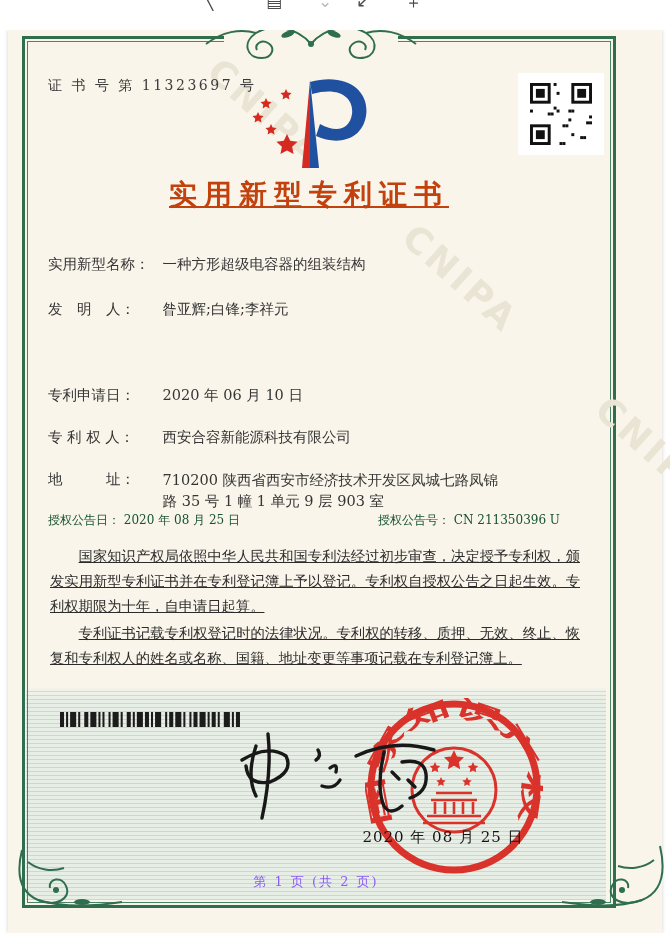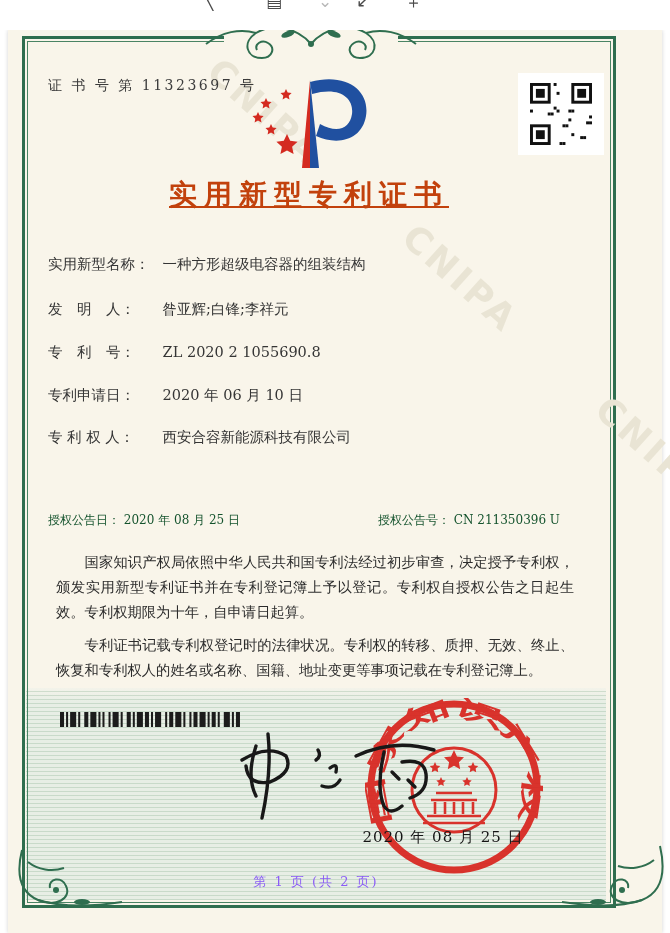--- a/index.html
+++ b/index.html
@@ -24,21 +24,21 @@
          color:#c2410c;letter-spacing:7px;z-index:2;text-decoration:underline;}
   .qrpatch{position:absolute;left:510px;top:43px;width:86px;height:82px;background:#fff;z-index:2;}
   .field{position:absolute;left:40px;font-size:14.5px;color:#353535;z-index:2;white-space:nowrap;}
   .field .lbl{display:inline-block;width:110px;}
   .field.addr{white-space:normal;}
   .field.addr .val{display:inline-block;vertical-align:top;max-width:336px;line-height:21px;}
   .grantline{position:absolute;left:40px;top:482px;font-size:12px;color:#14532d;z-index:2;white-space:nowrap;}
   .grantline .g2{position:absolute;left:330px;top:0;}
   .paras{position:absolute;left:40px;top:512px;width:534px;font-size:14.3px;line-height:25px;
          color:#2c2c2c;z-index:2;}
-  .paras p{margin:8px;text-indent:2em;text-align:justify;}
+  .paras p{margin:2px;text-indent:2em;text-align:justify;text-decoration:underline;}
   .barcode{position:absolute;left:52px;top:682px;z-index:2;}
   .officer{position:absolute;left:52px;top:722px;z-index:2;font-family:"DejaVu Sans",sans-serif;
            font-weight:bold;font-size:15.5px;color:#222;line-height:30px;}
   .sig{position:absolute;left:226px;top:700px;z-index:3;}
   .seal{position:absolute;left:357px;top:668px;z-index:2;opacity:.93;}
   .sealdate{position:absolute;left:350px;top:798px;width:170px;text-align:center;font-size:15px;
             color:#141414;letter-spacing:1px;z-index:4;}
   .pageinfo{position:absolute;left:14px;top:843px;width:588px;text-align:center;font-size:13px;
             color:#8b5cf6;z-index:2;letter-spacing:2px;}
   .footnote{position:absolute;left:14px;top:880px;width:588px;text-align:center;font-size:14.5px;
@@ -162,31 +162,31 @@
     <div class="title">实用新型专利证书</div>
 
     <div class="field" style="top:225px">
       <span class="lbl">实用新型名称：</span>
       <span class="val">一种方形超级电容器的组装结构</span>
     </div>
     <div class="field" style="top:270px">
       <span class="lbl">发　明　人：</span>
       <span class="val">昝亚辉;白锋;李祥元</span>
     </div>
-    <div class="field" style="top:313px">
-      <span class="lbl">专　利　号：</span>
-      <span class="val">ZL 2020 2 1055690.8</span>
-    </div>
     <div class="field" style="top:356px">
       <span class="lbl">专利申请日：</span>
       <span class="val">2020 年 06 月 10 日</span>
     </div>
     <div class="field" style="top:398px">
       <span class="lbl">专 利 权 人：</span>
       <span class="val">西安合容新能源科技有限公司</span>
+    </div>
+    <div class="field addr" style="top:440px">
+      <span class="lbl">地　　　址：</span>
+      <span class="val">710200 陕西省西安市经济技术开发区凤城七路凤锦路 35 号 1 幢 1 单元 9 层 903 室</span>
     </div>
 
     <div class="grantline">
       <span>授权公告日：</span>
       <span>2020 年 08 月 25 日</span>
       <span class="g2">
         <span>授权公告号：</span>
         <span>CN 211350396 U</span>
       </span>
     </div>

